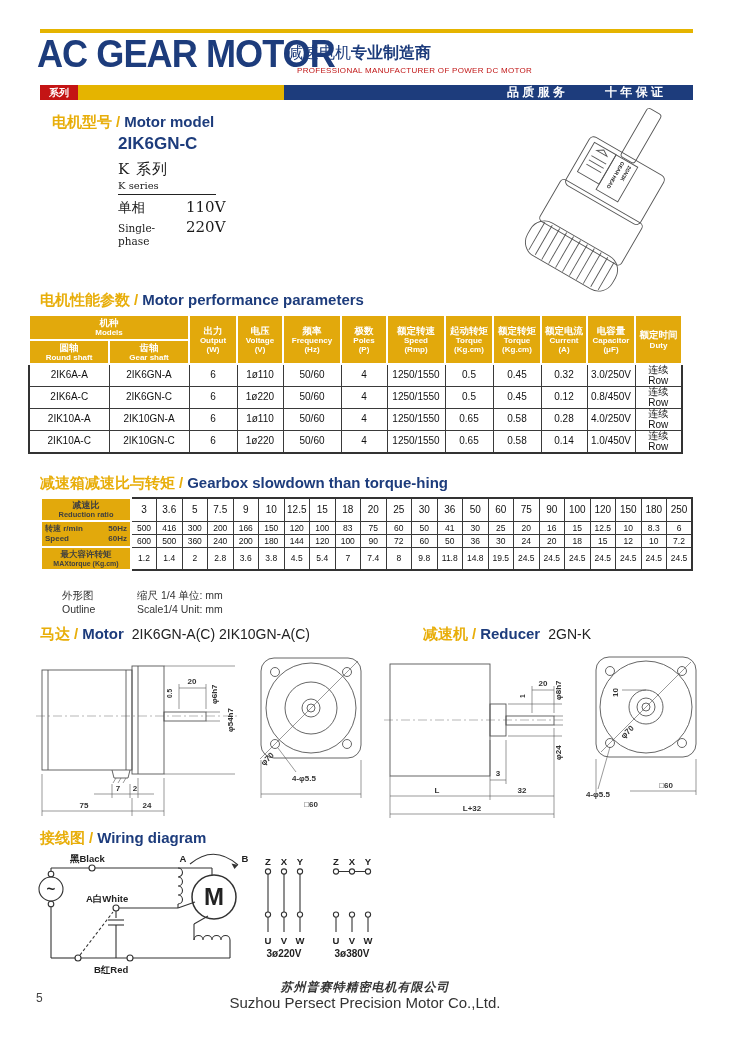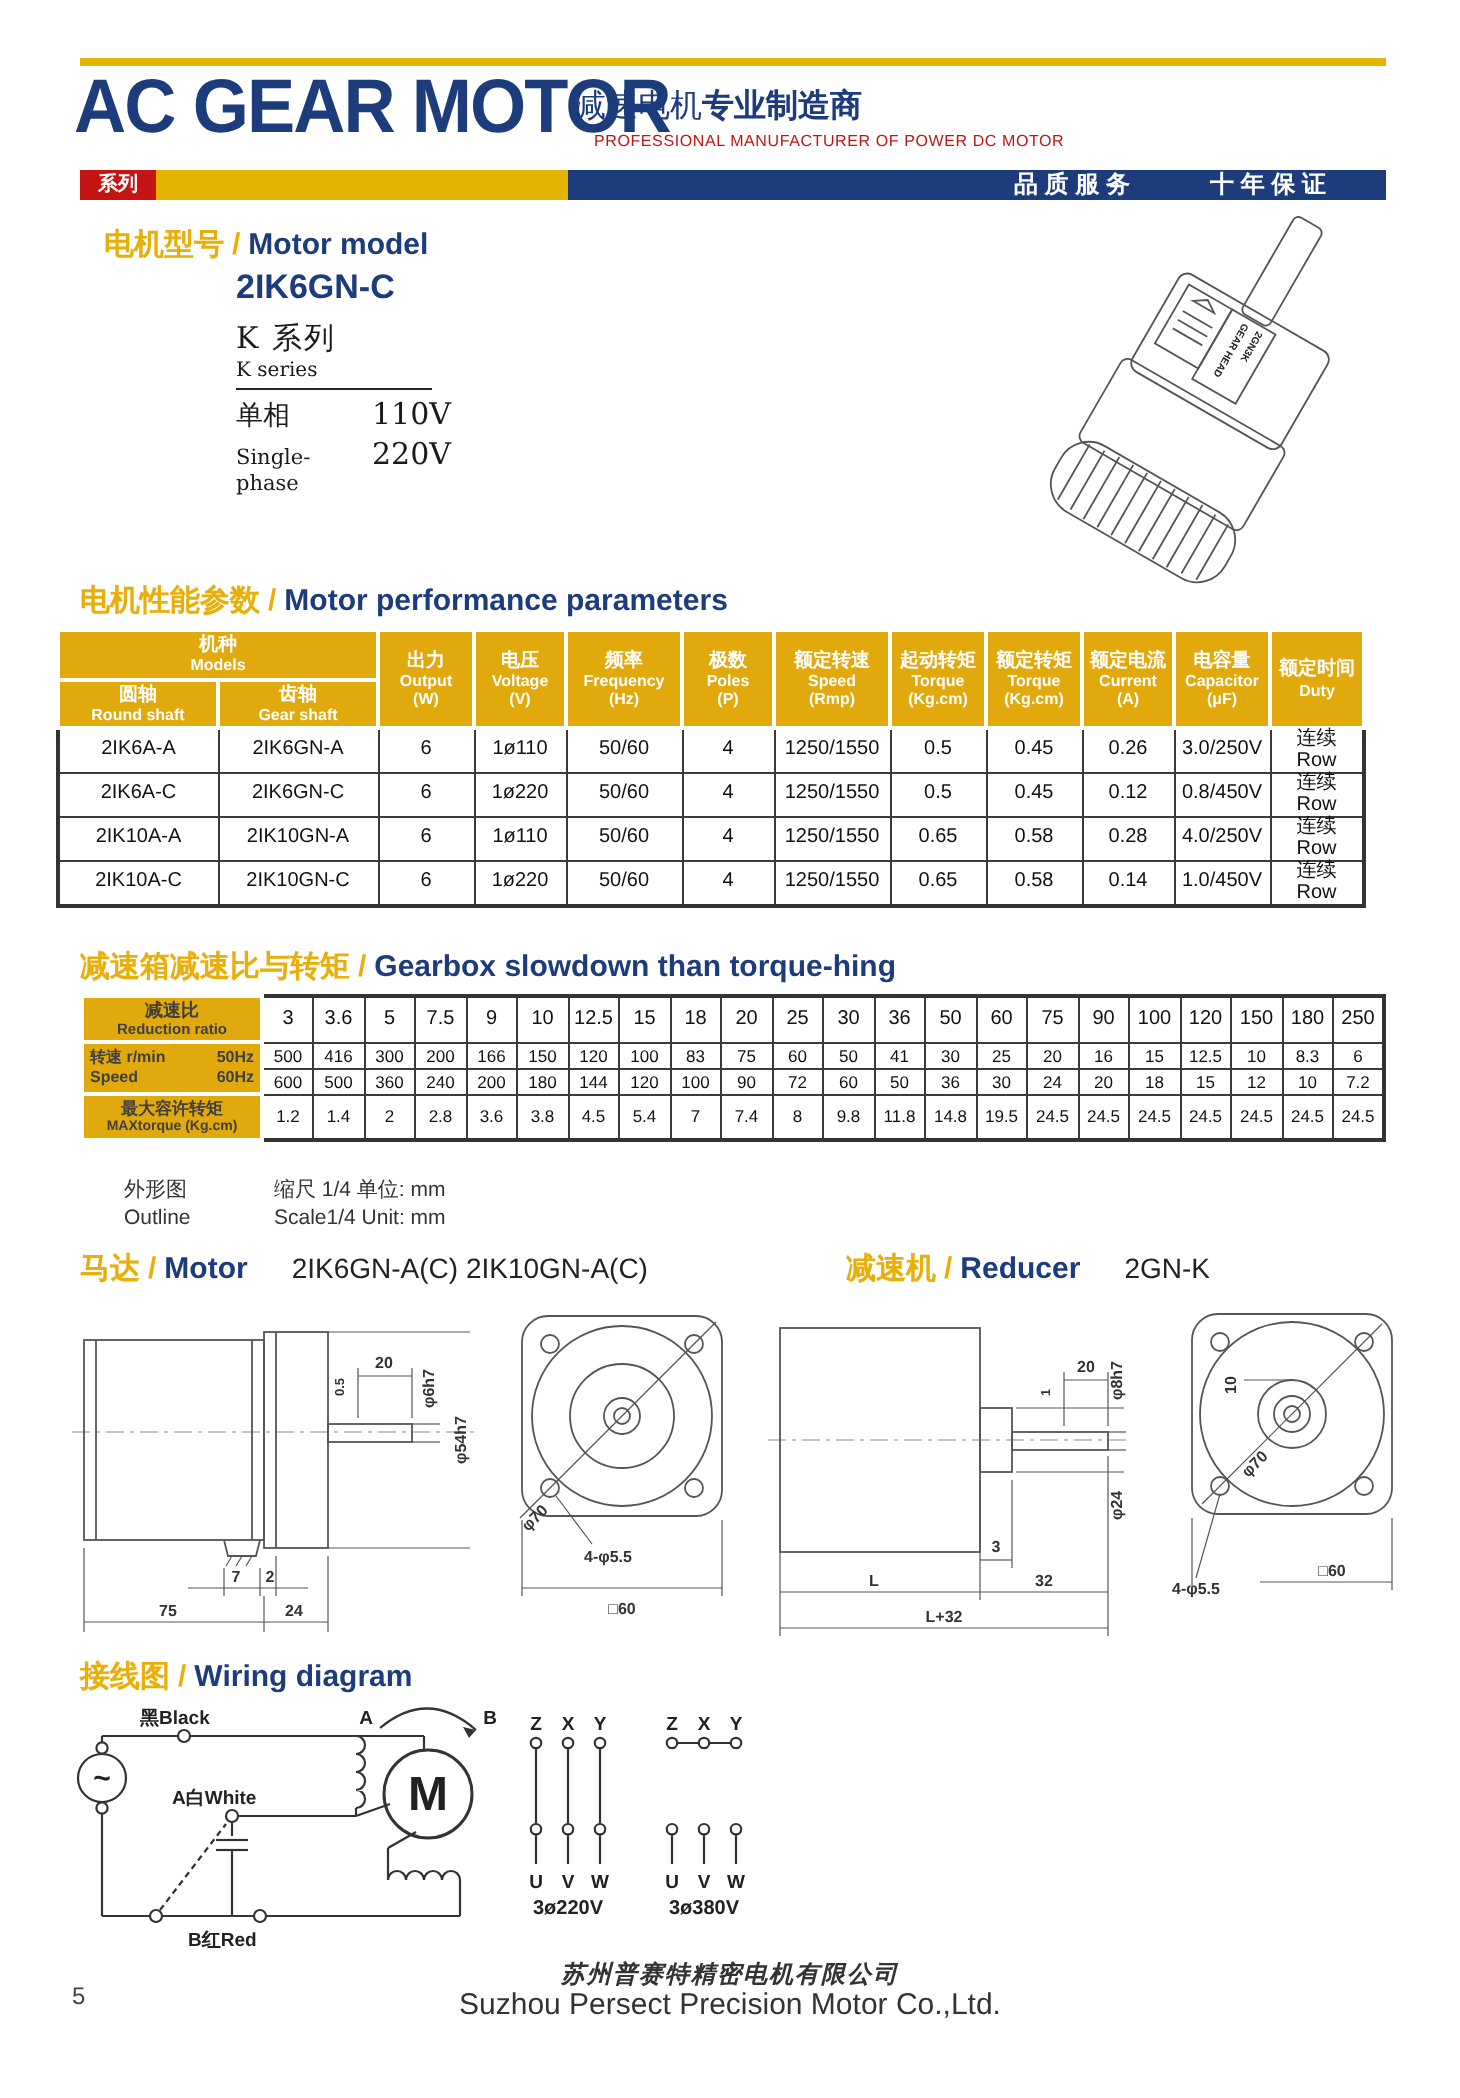--- a/index.html
+++ b/index.html
@@ -19,21 +19,21 @@
                font-size:10px;font-weight:bold;text-align:center;line-height:15px;}
   .band-navy{position:absolute;left:244px;top:0;width:409px;height:15px;background:#1d3c7c;color:#fff;
              display:flex;justify-content:flex-end;gap:40px;padding-right:30px;box-sizing:border-box;
              font-size:12px;font-weight:bold;line-height:15px;white-space:nowrap;}
 
   
   .sec-title{position:absolute;font-size:15px;font-weight:bold;white-space:nowrap;}
   .st-cn{color:#e8ae0a;}
   .st-sl{color:#e8ae0a;margin:0 4px;}
   .st-en{color:#1d3c7c;}
-  .st-model{color:#222;font-weight:normal;font-size:14px;margin-left:22px;}
+  .st-model{color:#222;font-weight:normal;font-size:14px;margin-left:8px;}
 
   
   .model-name{position:absolute;left:118px;top:134px;font-size:17px;font-weight:bold;color:#1d3c7c;}
   .kseries{position:absolute;left:118px;top:160px;font-family:"DejaVu Serif","Liberation Serif",serif;color:#1a1a1a;}
   .ks-cn{font-size:15px;letter-spacing:1px;}
   .ks-en{font-size:10px;margin-top:1px;}
   .ks-rule{width:98px;border-top:1.3px solid #222;margin:3px 0 3px;}
   .ph-grid{display:grid;grid-template-columns:68px auto;align-items:baseline;line-height:1.3;}
   .ph-cn{font-size:13.5px;}
   .ph-en{font-size:10.5px;}
@@ -247,21 +247,21 @@
         <tr>
           <td>2IK6A-A</td>
           <td>2IK6GN-A</td>
           <td>6</td>
           <td>1ø110</td>
           <td>50/60</td>
           <td>4</td>
           <td>1250/1550</td>
           <td>0.5</td>
           <td>0.45</td>
-          <td>0.26</td>
+          <td>0.32</td>
           <td>3.0/250V</td>
           <td>连续
 Row</td>
         </tr>
         <tr>
           <td>2IK6A-C</td>
           <td>2IK6GN-C</td>
           <td>6</td>
           <td>1ø220</td>
           <td>50/60</td>

